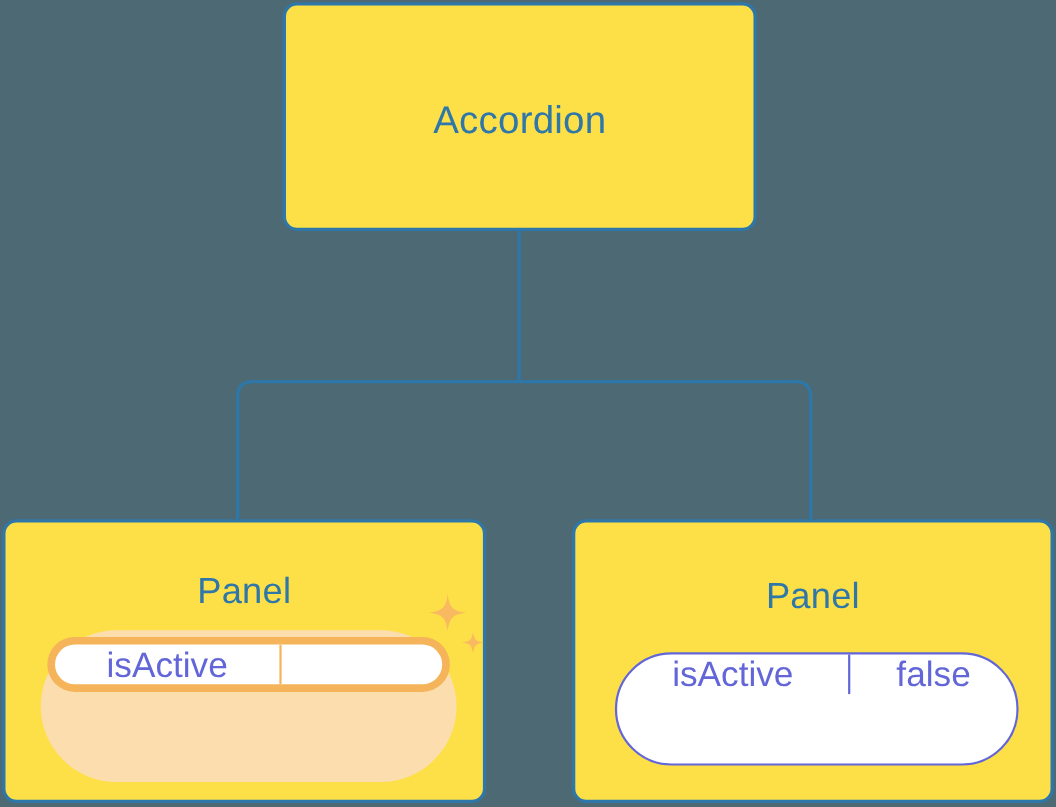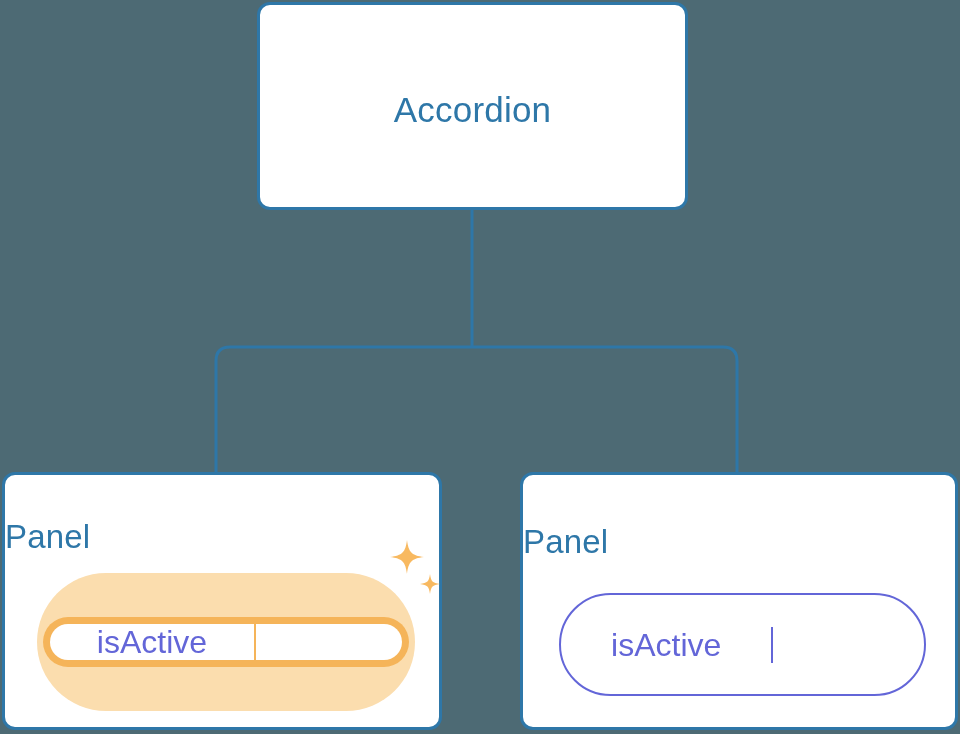--- a/index.html
+++ b/index.html
@@ -25,21 +25,21 @@
     position: absolute;
     left: 0;
     top: 0;
     width: 960px;
     height: 734px;
   }
 
   
   .node {
     position: absolute;
-    background: #ffffff;
+    background: #fde047;
     border: 3px solid #2E77A8;
     border-radius: 13px;
     box-sizing: border-box;
   }
 
   #node-root {
     left: 257px;
     top: 2px;
     width: 431px;
     height: 208px;
@@ -66,34 +66,34 @@
     left: 520px;
     top: 472px;
     width: 438px;
     height: 258px;
   }
 
   .panel-title {
     position: absolute;
     left: 0;
     right: 0;
-    text-align: left;
+    text-align: center;
     color: #2E77A8;
     font-size: 33px;
     line-height: 40px;
     letter-spacing: 0.2px;
   }
   #node-panel-left .panel-title { top: 42px; }
   #node-panel-right .panel-title { top: 47px; }
 
   
   .pill {
     position: absolute;
     display: flex;
-    align-items: center;
+    align-items: flex-start;
     box-sizing: border-box;
     background: #FFFFFF;
   }
 
   
   .pill-plain {
     border: 2px solid #6366D8;
     border-radius: 999px;
   }
   #pill-right {
@@ -199,16 +199,17 @@
   <svg class="sparkles" viewBox="0 0 60 70" width="60" height="70">
     <path d="M22 2 C23.6 14.4 26.6 17.4 39 19 C26.6 20.6 23.6 23.6 22 36 C20.4 23.6 17.4 20.6 5 19 C17.4 17.4 20.4 14.4 22 2 Z" fill="#F8B960"></path>
     <path d="M45 36 C46 43.5 47.5 45 55 46 C47.5 47 46 48.5 45 56 C44 48.5 42.5 47 35 46 C42.5 45 44 43.5 45 36 Z" fill="#F8B960"></path>
   </svg>
 
   <div class="node" id="node-panel-right">
     <div class="panel-title">Panel</div>
 
     <div class="pill pill-plain" id="pill-right">
       <div class="pill-key">isActive</div>
+      <div class="pill-val">false</div>
     </div>
   </div>
 
 </div>
 
 </body></html>

